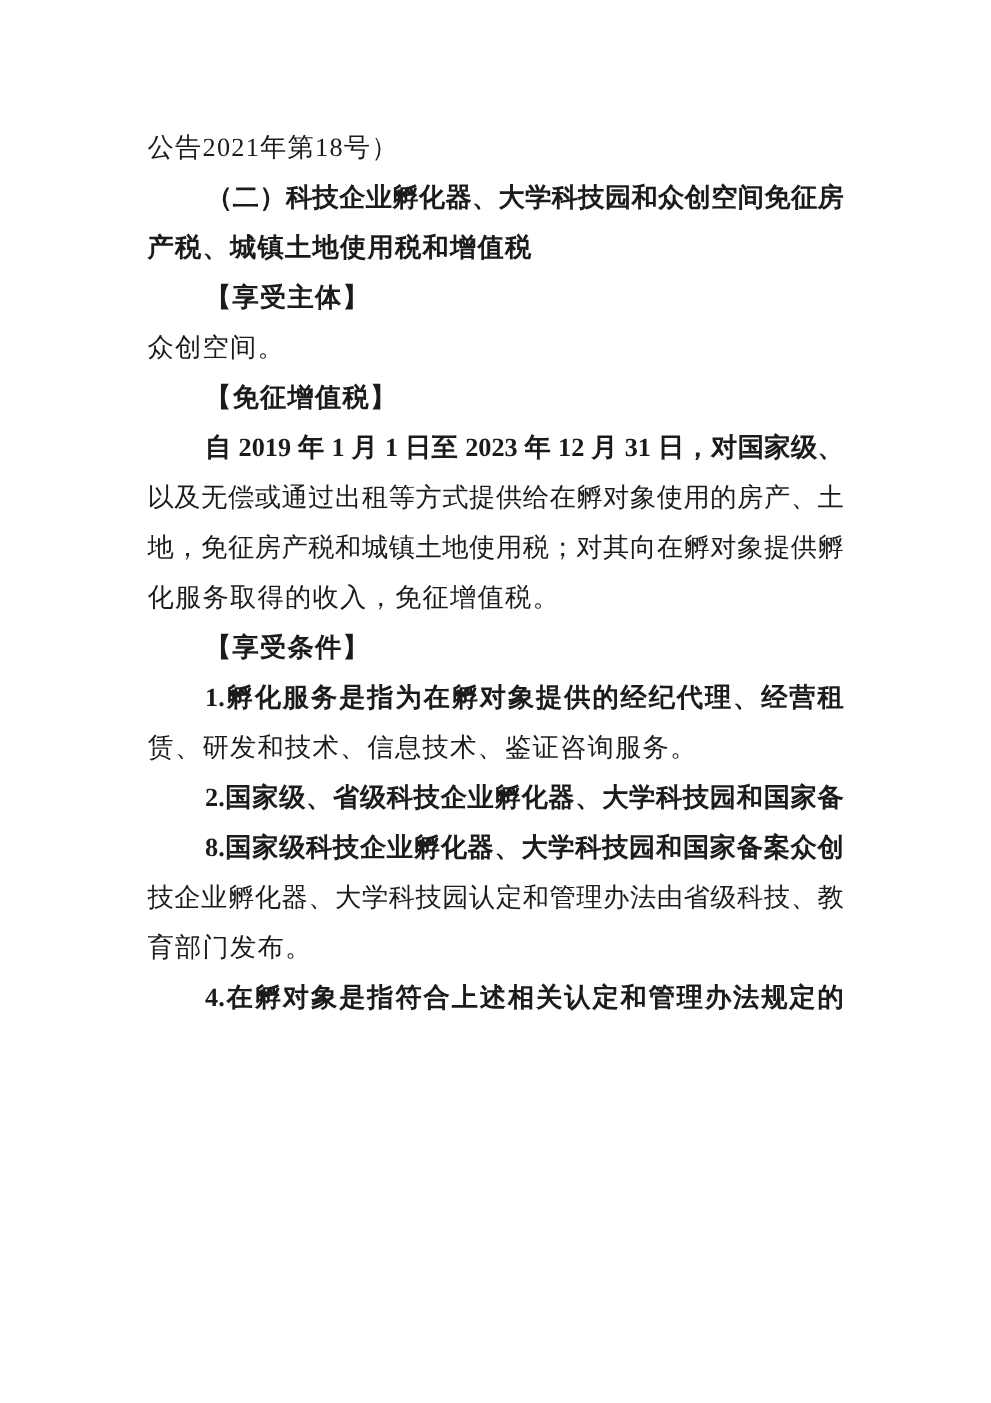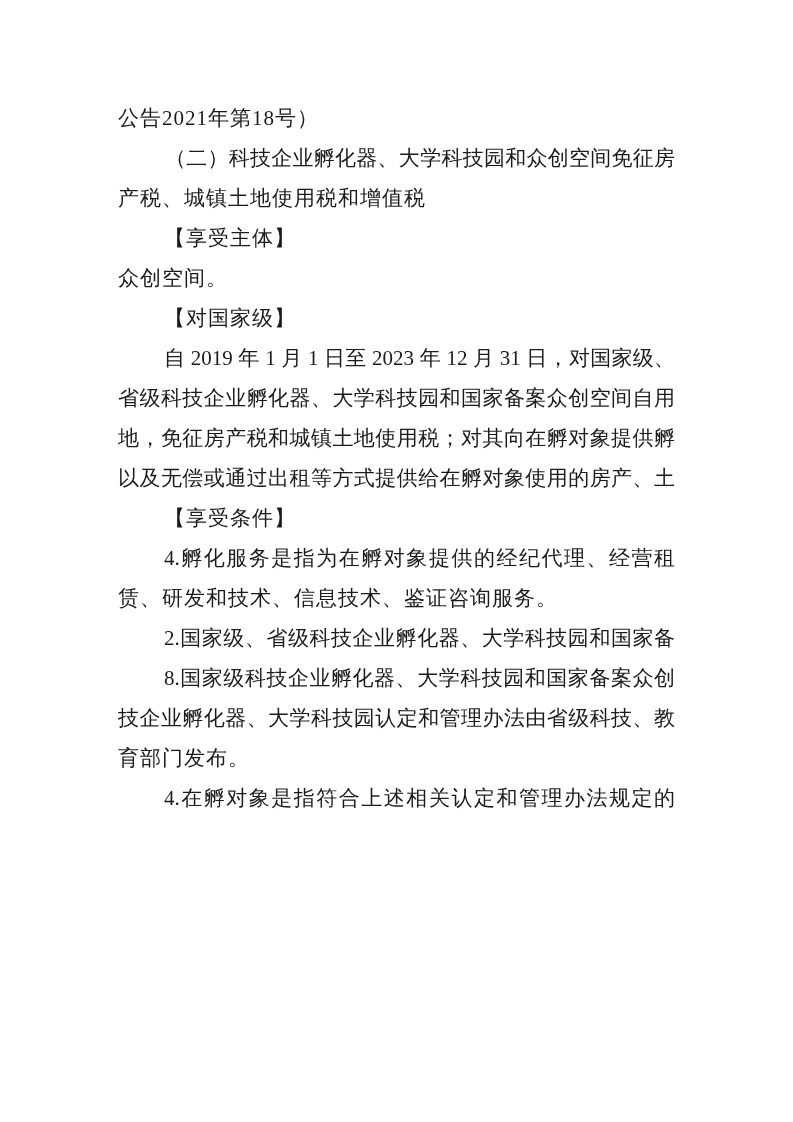--- a/index.html
+++ b/index.html
@@ -33,27 +33,28 @@
   
   .j {
     letter-spacing: 0;
     white-space: normal;
     text-align: justify;
     text-align-last: justify;
   }
   
   .ind {
     padding-left: 46px;
+    font-weight: bold;
   }
   .hind {
     padding-left: 47px;
   }
   
   .b {
-    font-weight: normal;
+    font-weight: bold;
     letter-spacing: 1px;
   }
   .b.j {
     letter-spacing: 0;
   }
   .page-number {
     position: absolute;
     left: 0;
     top: 1032px;
     width: 793px;
@@ -73,28 +74,28 @@
   <div class="text-block">
 
     <div class="line">公告2021年第18号）</div>
 
     <div class="line b hind j">（二）科技企业孵化器、大学科技园和众创空间免征房</div>
     <div class="line b">产税、城镇土地使用税和增值税</div>
 
     <div class="line ind">【享受主体】</div>
     <div class="line">众创空间。</div>
 
-    <div class="line ind">【对国家级】</div>
+    <div class="line ind">【免征增值税】</div>
     <div class="line ind j">自 2019 年 1 月 1 日至 2023 年 12 月 31 日，对国家级、</div>
-    <div class="line j">省级科技企业孵化器、大学科技园和国家备案众创空间自用</div>
+    <div class="line j">以及无偿或通过出租等方式提供给在孵对象使用的房产、土</div>
     <div class="line j">地，免征房产税和城镇土地使用税；对其向在孵对象提供孵</div>
-    <div class="line j">以及无偿或通过出租等方式提供给在孵对象使用的房产、土</div>
+    <div class="line">化服务取得的收入，免征增值税。</div>
 
     <div class="line ind">【享受条件】</div>
-    <div class="line ind j">4.孵化服务是指为在孵对象提供的经纪代理、经营租</div>
+    <div class="line ind j">1.孵化服务是指为在孵对象提供的经纪代理、经营租</div>
     <div class="line">赁、研发和技术、信息技术、鉴证咨询服务。</div>
     <div class="line ind j">2.国家级、省级科技企业孵化器、大学科技园和国家备</div>
     <div class="line ind j">8.国家级科技企业孵化器、大学科技园和国家备案众创</div>
     <div class="line j">技企业孵化器、大学科技园认定和管理办法由省级科技、教</div>
     <div class="line">育部门发布。</div>
     <div class="line ind j">4.在孵对象是指符合上述相关认定和管理办法规定的</div>
     <div class="line">孵化企业、创业团队和个人。</div>
 
   </div>
 

